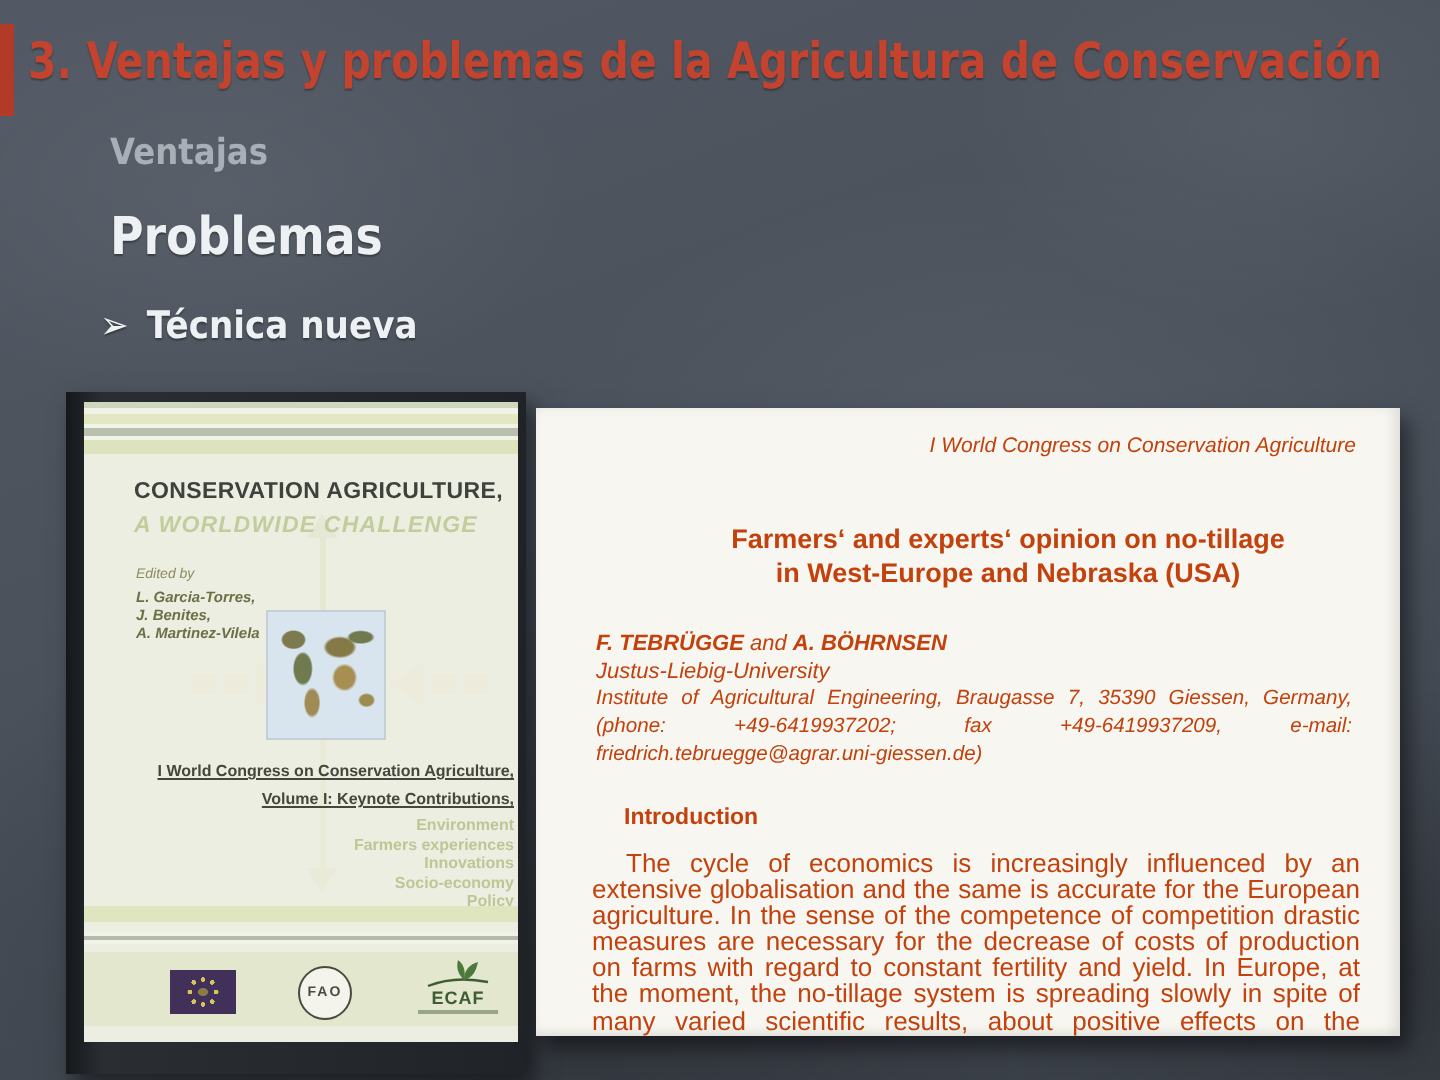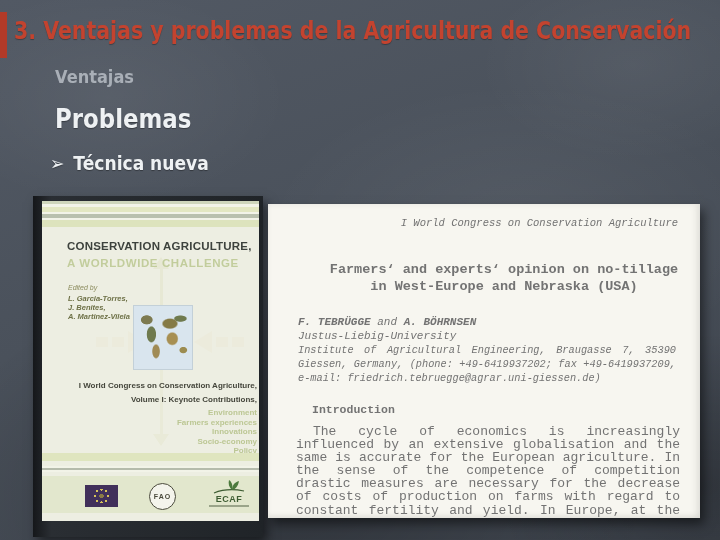--- a/index.html
+++ b/index.html
@@ -57,21 +57,21 @@
     background:linear-gradient(to bottom,
       #cfd6bc 0 3px, #f2f3e8 3px 6px, #e3e7c2 6px 11px, #f2f3e8 11px 13px,
       #b9c0ae 13px 17px, #f2f3e8 17px 19px, #dde3bd 19px 26px, #edeee2 26px 30px);
   }
   .cover-title1 {
     position:absolute; left:25px; top:39px; font-size:11.5px; font-weight:bold;
     color:#3d423d; letter-spacing:0.2px; white-space:nowrap;
   }
   .cover-title2 {
     position:absolute; left:25px; top:56px; font-size:11.5px; font-weight:bold;
-    color:#c2cd9c; letter-spacing:0.6px; white-space:nowrap;
+    color:#c2cd9c; letter-spacing:0.6px; white-space:nowrap;font-style:italic;
   }
   .edited-by { position:absolute; left:26px; top:83px; font-size:7px; font-style:italic; color:#8c8c5e; }
   .editor { position:absolute; left:26px; font-size:7.5px; font-style:italic; font-weight:bold; color:#6d7046; }
   .editor.e0 { top:93px; } .editor.e1 { top:102px; } .editor.e2 { top:111px; }
 
   .vline-up { position:absolute; left:118px; top:66px; width:3px; height:40px; background:#e7e8d4; }
   .up-arrow {
     position:absolute; left:111px; top:56px; width:0; height:0;
     border-left:8px solid transparent; border-right:8px solid transparent;
     border-bottom:12px solid #e7e8d4;
@@ -98,21 +98,21 @@
       radial-gradient(ellipse 7px 12px at 30% 45%, #6f7a4e 60%, transparent 72%),
       radial-gradient(ellipse 6px 11px at 38% 72%, #a08b55 55%, transparent 70%),
       radial-gradient(ellipse 12px 8px at 62% 28%, #857a45 55%, transparent 70%),
       radial-gradient(ellipse 9px 10px at 66% 52%, #a78f52 55%, transparent 70%),
       radial-gradient(ellipse 6px 5px at 85% 70%, #9c8c50 55%, transparent 72%),
       radial-gradient(ellipse 10px 5px at 80% 20%, #6f7a4e 55%, transparent 70%);
     border:1px solid #c3d0d8;
   }
 
   .congress-line, .volume-line {
-    position:absolute; right:2px; font-size:8px; font-weight:bold; color:#45463c; white-space:nowrap;
+    position:absolute; right:2px; font-size:8px; font-weight:bold; color:#45463c; white-space:nowrap;text-decoration:underline;
   }
   .congress-line { top:180px; }
   .volume-line { top:194px; }
   .topic {
     position:absolute; right:2px; font-size:8px; font-weight:bold; color:#bcc794; white-space:nowrap;
   }
   .t0{top:207px} .t1{top:216.5px} .t2{top:226px} .t3{top:235.5px} .t4{top:245px}
 
   .band-green  { position:absolute; left:0; top:252px; width:100%; height:8px; background:#dfe5bf; }
   .band-gray   { position:absolute; left:0; top:265px; width:100%; height:6px; background:#b5bbac; border-top:2px solid #f2f3e8; border-bottom:2px solid #f2f3e8; }
@@ -140,21 +140,21 @@
   .ecaf-logo { position:absolute; left:167px; top:278px; width:40px; text-align:center; }
   .ecaf-logo svg { display:block; margin:0 auto; }
   .ecaf-text { font-size:9px; font-weight:bold; color:#3d5c32; letter-spacing:0.5px; line-height:9px; }
   .ecaf-rule { margin-top:1px; height:2px; background:#9aa489; }
 
   
   .paper {
     position:absolute; left:268px; top:204px; width:432px; height:314px;
     background:#f7f6f0; overflow:hidden;
     box-shadow:inset -4px 0 6px rgba(0,0,0,0.07), inset 0 -3px 5px rgba(0,0,0,0.05), 4px 6px 10px rgba(0,0,0,0.5);
-    font-family:Liberation Mono, monospace; color:#737373;
+    font-family:Liberation Sans, sans-serif; color:#c2410c;
   }
   .paper-header { position:absolute; top:12px; right:22px; text-align:right; font-style:italic; font-size:10.5px; line-height:14px; }
   .paper-title  { position:absolute; top:57px; left:0; width:100%; text-align:center; font-weight:bold; font-size:13.5px; line-height:17px;padding-left:40px; }
   .paper-authors { position:absolute; top:111px; left:30px; right:24px; font-size:11px; font-style:italic; line-height:14px; }
   .paper-authors .bold { font-weight:bold; }
   .affil2 { text-align:justify; font-size:10.3px; }
   .intro-heading { position:absolute; top:199px; left:44px; font-weight:bold; font-size:11.5px; }
   .intro-para {
     position:absolute; top:221px; left:28px; right:20px;
     font-size:13px; line-height:13.1px; text-align:justify; text-indent:17px;

